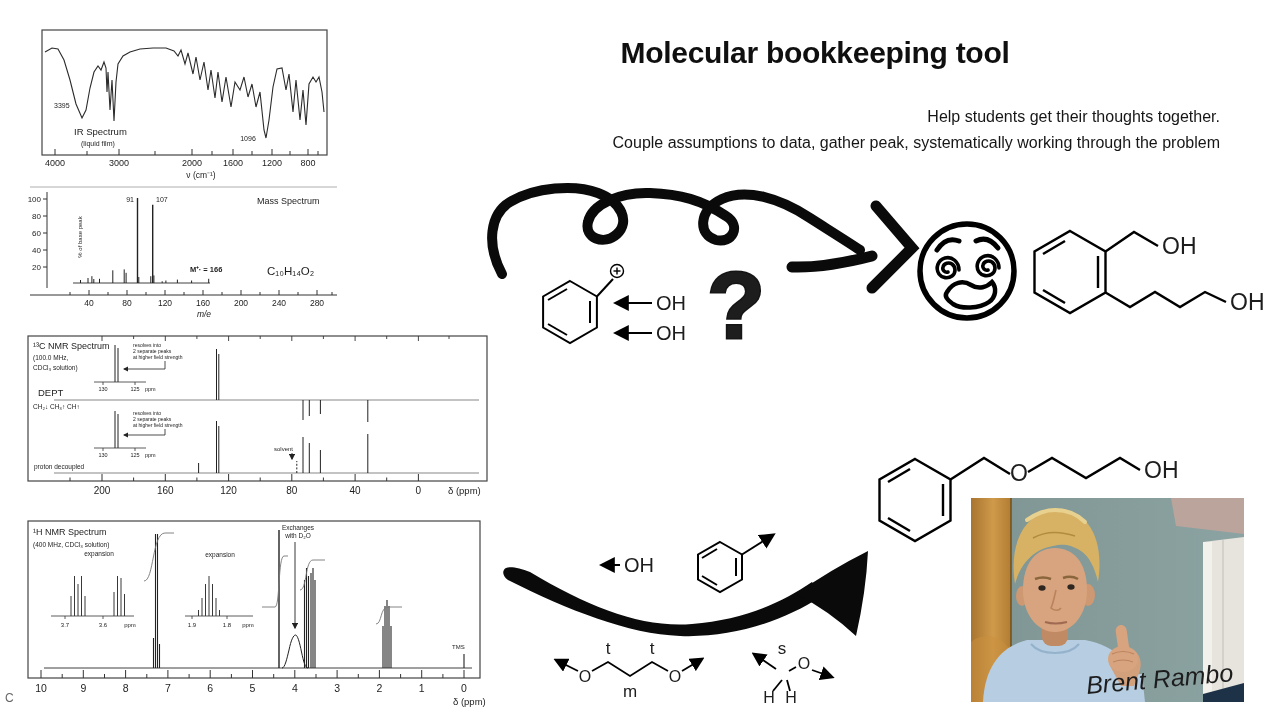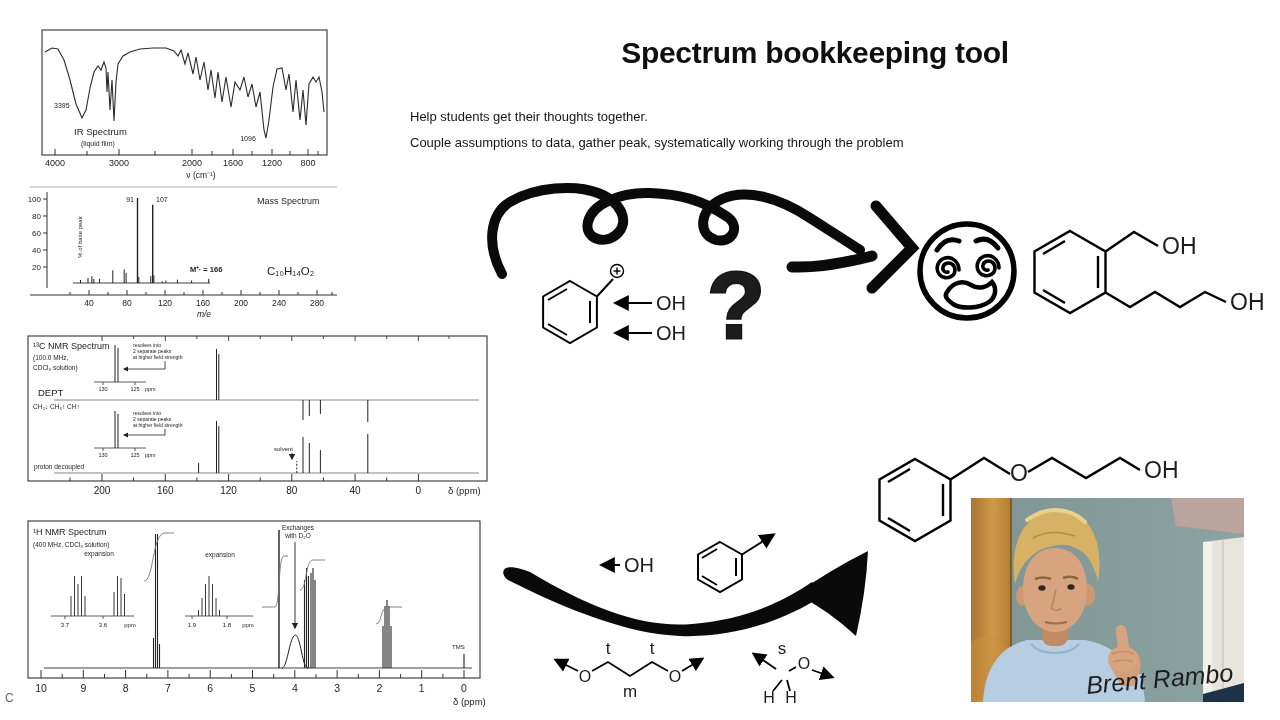--- a/index.html
+++ b/index.html
@@ -2,30 +2,30 @@
 <html><head>
 <meta charset="utf-8">
 <style>
   html,body{margin:0;padding:0;background:#888;}
   .slide{position:relative;width:1280px;height:720px;background:#ffffff;overflow:hidden;
          font-family:"Liberation Sans",sans-serif;color:#111;}
   .abs{position:absolute;}
   svg text{font-family:"Liberation Sans",sans-serif;fill:#1d1d1d;}
   .title{left:455px;top:36px;width:720px;text-align:center;font-size:30px;font-weight:bold;
          letter-spacing:-0.3px;color:#0f0f0f;}
-  .subtitle{left:410px;top:104px;width:810px;text-align:left;font-size:13px;line-height:26px;color:#161616;}
+  .subtitle{left:410px;top:104px;width:810px;text-align:right;font-size:16px;line-height:26px;color:#161616;}
   .corner{left:5px;top:691px;font-size:12px;color:#666;}
   .spec{color:#222;}
 </style>
 </head>
 <body>
 
 <div class="slide">
 
-  <div class="abs title">Spectrum bookkeeping tool</div>
+  <div class="abs title">Molecular bookkeeping tool</div>
   <div class="abs subtitle">
     <div>Help students get their thoughts together.</div>
     <div>Couple assumptions to data, gather peak, systematically working through the problem</div>
   </div>
   <div class="abs corner">C</div>
 
   <svg class="abs spec" style="left:28px;top:22px" width="310" height="160" viewBox="0 0 310 160">
     <rect x="14" y="8" width="285" height="125" fill="none" stroke="#444" stroke-width="1.2"></rect>
     <polyline fill="none" stroke="#2b2b2b" stroke-width="1.1" points="17,30 24,26 30,27 36,38 42,58 48,82 54,96 58,88 62,66 66,50 70,44 73,48 76,40 78,46 79,70 80,50 82,88 84,58 86,99 88,60 90,42 95,34 102,30 112,27 125,26 138,26 146,29 150,34 153,28 157,42 160,31 165,52 168,35 172,58 176,40 180,68 183,48 187,76 190,50 194,80 198,55 203,85 207,60 212,68 216,55 220,75 224,62 228,85 232,70 236,108 238,116 241,98 245,65 249,47 254,46 258,68 261,52 265,90 268,58 272,98 275,68 278,103 281,62 285,55 288,60 291,55 294,70 296,90"></polyline>
     <g stroke="#333" stroke-width="1">

